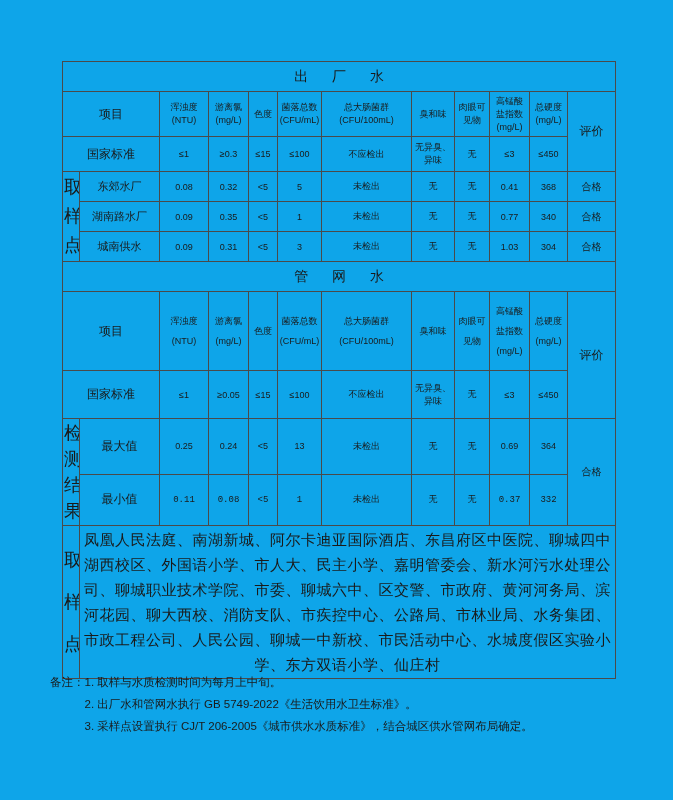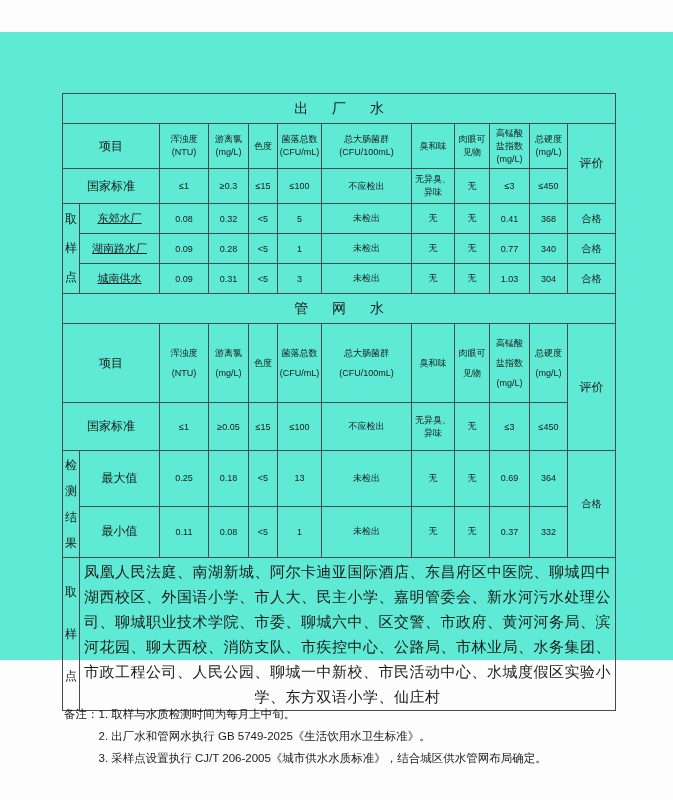--- a/index.html
+++ b/index.html
@@ -3,21 +3,21 @@
 <meta charset="utf-8">
 <style>
   html,body{margin:0;padding:0;}
   body{
     width:673px;height:800px;
     background:#fdfdfd;
     font-family:"Liberation Sans", sans-serif;
     color:#1a1a1a;
     position:relative;
   }
-  .sheet{position:absolute;left:0;top:0;width:673px;height:628px;background:#5eead4;margin-top:32px;}
+  .sheet{position:absolute;left:0;top:0;width:673px;height:800px;background:#0ea5e9;}
   table.wq{
     position:absolute;left:62px;top:61px;
     width:553px;
     border-collapse:collapse;
     table-layout:fixed;
   }
   table.wq td{
     border:1px solid #4a4a4a;
     text-align:center;
     vertical-align:middle;
@@ -28,49 +28,49 @@
   td.title{
     height:27px;
     font-size:14px;
     letter-spacing:10px;
     text-indent:10px;
   }
   td.lbl{font-size:12px;}
   td.hdr{font-size:9px;line-height:13px;}
   td.hdr2{font-size:9px;line-height:20px;}
   td.val{font-size:9px;}
-  td.name{font-size:11px;text-decoration:underline;}
+  td.name{font-size:11px;}
   td.eval{font-size:10px;}
   td.vlabel{
-    font-size:12px;
+    font-size:18px;
     padding:0;
     word-break:break-all;
   }
   td.v-t1{line-height:29px;}
   td.v-t2{line-height:26px;}
   td.v-sp{line-height:42px;}
   tr.r-t1hdr{height:45px;}
   tr.r-t1std{height:35px;}
   tr.r-t1data{height:29px;}
   tr.r-title2{height:27px;}
   tr.r-t2hdr{height:79px;}
   tr.r-t2std{height:48px;}
   tr.r-t2max{height:54px;padding-left:44px;}
-  tr.r-t2min{height:50px;}
+  tr.r-t2min{height:50px;font-family:Liberation Mono, monospace;}
   tr.r-sampling{height:128px;}
   td.sampling-text{
     font-size:15px;
     line-height:25px;
     text-align:justify;
     padding:4px 6px 4px 8px;
     white-space:normal;
     letter-spacing:0.5px;
   }
   .notes{
-    position:absolute;left:64px;top:671px;
+    position:absolute;left:50px;top:671px;
     width:560px;
     font-size:11.5px;
     line-height:22px;
     display:flex;
   }
   .notes .note-label{flex:0 0 auto;white-space:nowrap;}
   .notes .note-items{flex:1 1 auto;}
   .notes .note-item{white-space:nowrap;}
 </style>
 </head>
@@ -145,21 +145,21 @@
       <td class="val">未检出</td>
       <td class="val">无</td>
       <td class="val">无</td>
       <td class="val">0.41</td>
       <td class="val">368</td>
       <td class="eval">合格</td>
     </tr>
     <tr class="r-t1data">
       <td class="name">湖南路水厂</td>
       <td class="val">0.09</td>
-      <td class="val">0.28</td>
+      <td class="val">0.35</td>
       <td class="val">&lt;5</td>
       <td class="val">1</td>
       <td class="val">未检出</td>
       <td class="val">无</td>
       <td class="val">无</td>
       <td class="val">0.77</td>
       <td class="val">340</td>
       <td class="eval">合格</td>
     </tr>
     <tr class="r-t1data">
@@ -213,21 +213,21 @@
 异味</td>
       <td class="val">无</td>
       <td class="val">≤3</td>
       <td class="val">≤450</td>
     </tr>
 
     <tr class="r-t2max">
       <td rowspan="2" class="vlabel v-t2">检测结果</td>
       <td class="lbl">最大值</td>
       <td class="val">0.25</td>
-      <td class="val">0.18</td>
+      <td class="val">0.24</td>
       <td class="val">&lt;5</td>
       <td class="val">13</td>
       <td class="val">未检出</td>
       <td class="val">无</td>
       <td class="val">无</td>
       <td class="val">0.69</td>
       <td class="val">364</td>
       <td rowspan="2" class="eval">合格</td>
     </tr>
     <tr class="r-t2min">
@@ -247,18 +247,18 @@
       <td class="vlabel v-sp">取样点</td>
       <td colspan="11" class="sampling-text">凤凰人民法庭、南湖新城、阿尔卡迪亚国际酒店、东昌府区中医院、聊城四中湖西校区、外国语小学、市人大、民主小学、嘉明管委会、新水河污水处理公司、聊城职业技术学院、市委、聊城六中、区交警、市政府、黄河河务局、滨河花园、聊大西校、消防支队、市疾控中心、公路局、市林业局、水务集团、市政工程公司、人民公园、聊城一中新校、市民活动中心、水城度假区实验小学、东方双语小学、仙庄村</td>
     </tr>
   </tbody>
     </table>
 
   <div class="notes">
     <div class="note-label">备注：</div>
     <div class="note-items">
       <div class="note-item">1. 取样与水质检测时间为每月上中旬。</div>
-      <div class="note-item">2. 出厂水和管网水执行 GB 5749-2025《生活饮用水卫生标准》。</div>
+      <div class="note-item">2. 出厂水和管网水执行 GB 5749-2022《生活饮用水卫生标准》。</div>
       <div class="note-item">3. 采样点设置执行 CJ/T 206-2005《城市供水水质标准》，结合城区供水管网布局确定。</div>
     </div>
   </div>
 
 </div>
 
 </body></html>

